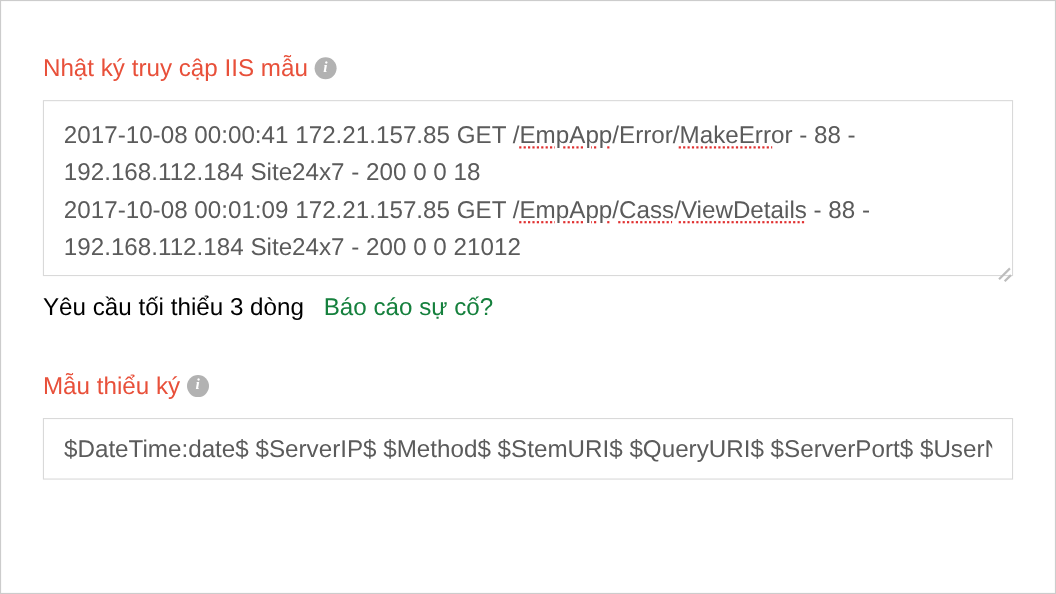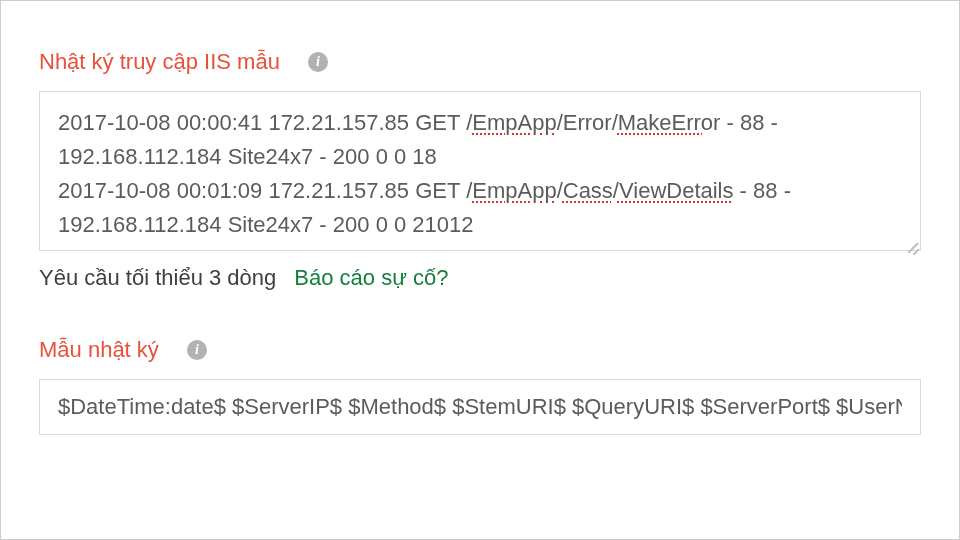--- a/index.html
+++ b/index.html
@@ -10,21 +10,21 @@
     border: 1px solid #ccc;
     padding: 48px 38px 40px 38px;
     position: relative;
   }
   .field-label {
     color: #e8503a;
     font-size: 22px;
     font-weight: 400;
     display: inline-flex;
     align-items: center;
-    gap: 28px;
+    gap: 6px;
     margin-bottom: 16px;
   }
   .info-icon {
     display: inline-flex;
     align-items: center;
     justify-content: center;
     width: 20px;
     height: 20px;
     border-radius: 50%;
     background: #b2b2b2;
@@ -88,21 +88,21 @@
   }
   .resize-handle::before { width: 14px; height: 1.5px; right: -1px; bottom: 5px; }
   .resize-handle::after  { width: 8px;  height: 1.5px; right: -1px; bottom: 1px; }
   .hint-row {
     margin-top: 10px;
     font-size: 22px;
     display: flex;
     gap: 18px;
     align-items: baseline;
   }
-  .hint-error { color: #404040; }
+  .hint-error { color: #000000; }
   .hint-link  { color: #15803d; cursor: pointer; }
   .section-gap { height: 46px; }
   input.pattern-input {
     width: 100%;
     height: 56px;
     border: 1px solid #d9d9d9;
     background: #fff;
     padding: 0 18px;
     font-size: 22px;
     color: #5b5b5b;
@@ -130,20 +130,20 @@
 
 <div class="hint-row">
   <span class="hint-error">Yêu cầu tối thiểu 3 dòng</span>
   <span class="hint-link">Báo cáo sự cố?</span>
 </div>
 
 <div class="section-gap"></div>
 
 
 <div class="field-label">
-  <span>Mẫu nhật ký</span>
+  <span>Mẫu thiểu ký</span>
   <span class="info-icon">i</span>
 </div>
 
 <input type="text" class="pattern-input" value="$DateTime:date$ $ServerIP$ $Method$ $StemURI$ $QueryURI$ $ServerPort$ $UserName$" style="">
 
 
 
 
 </body></html>

